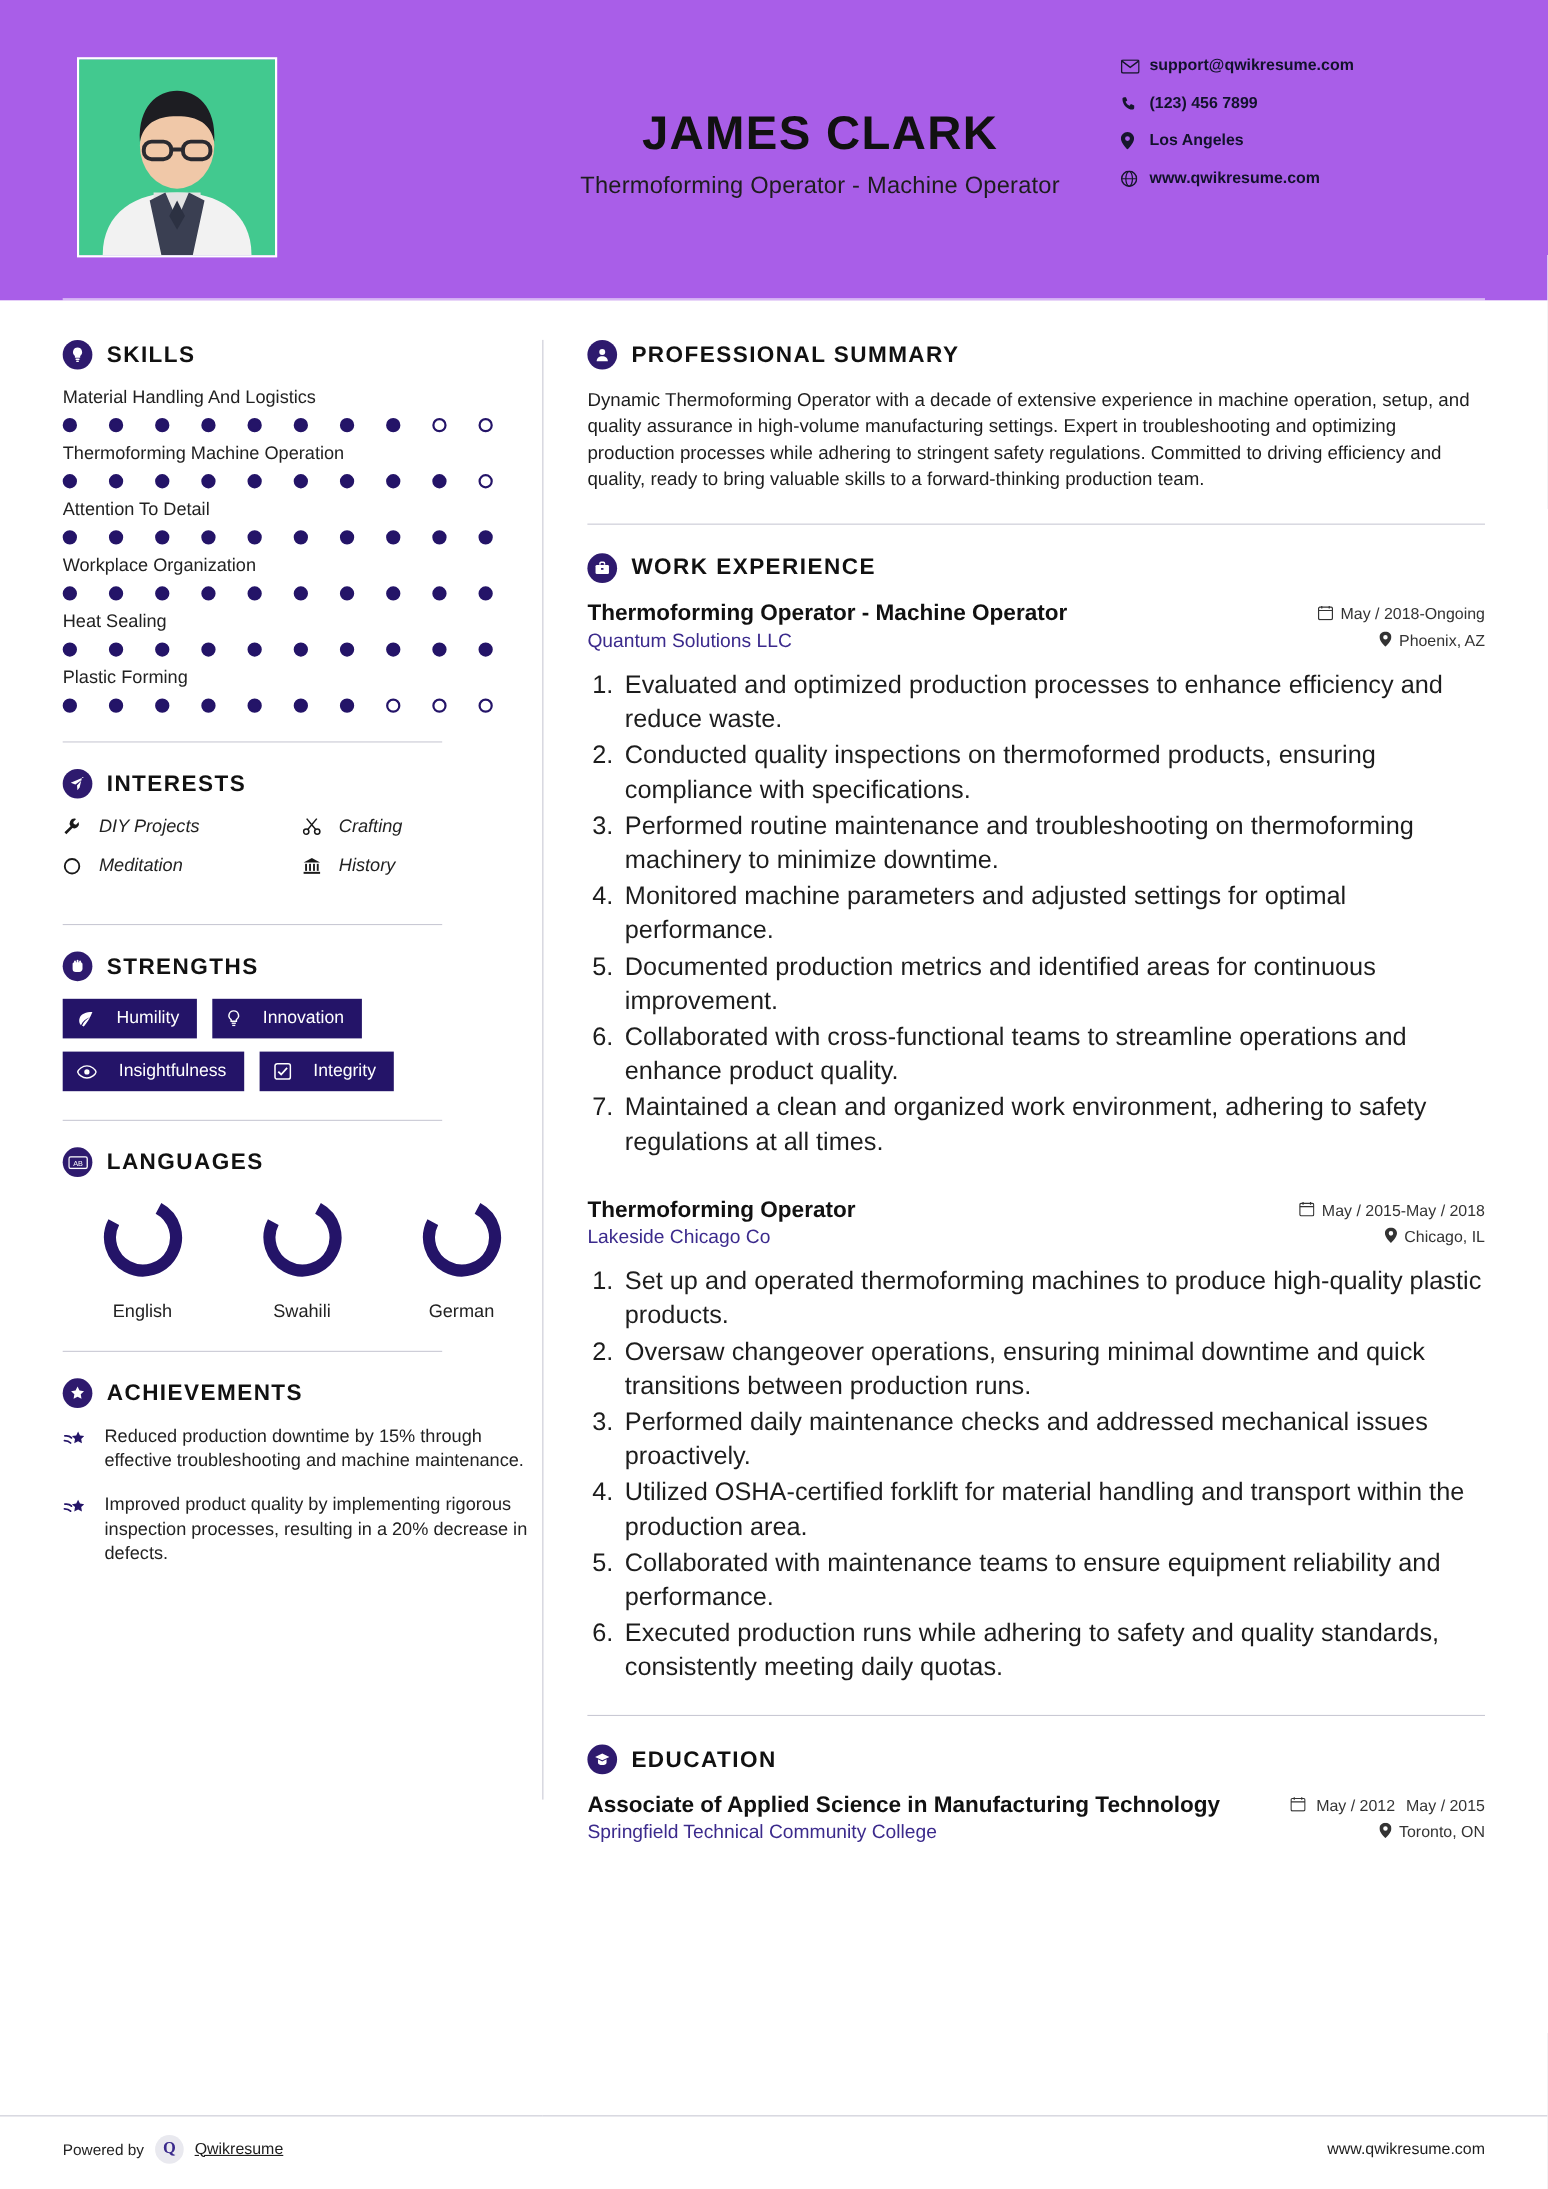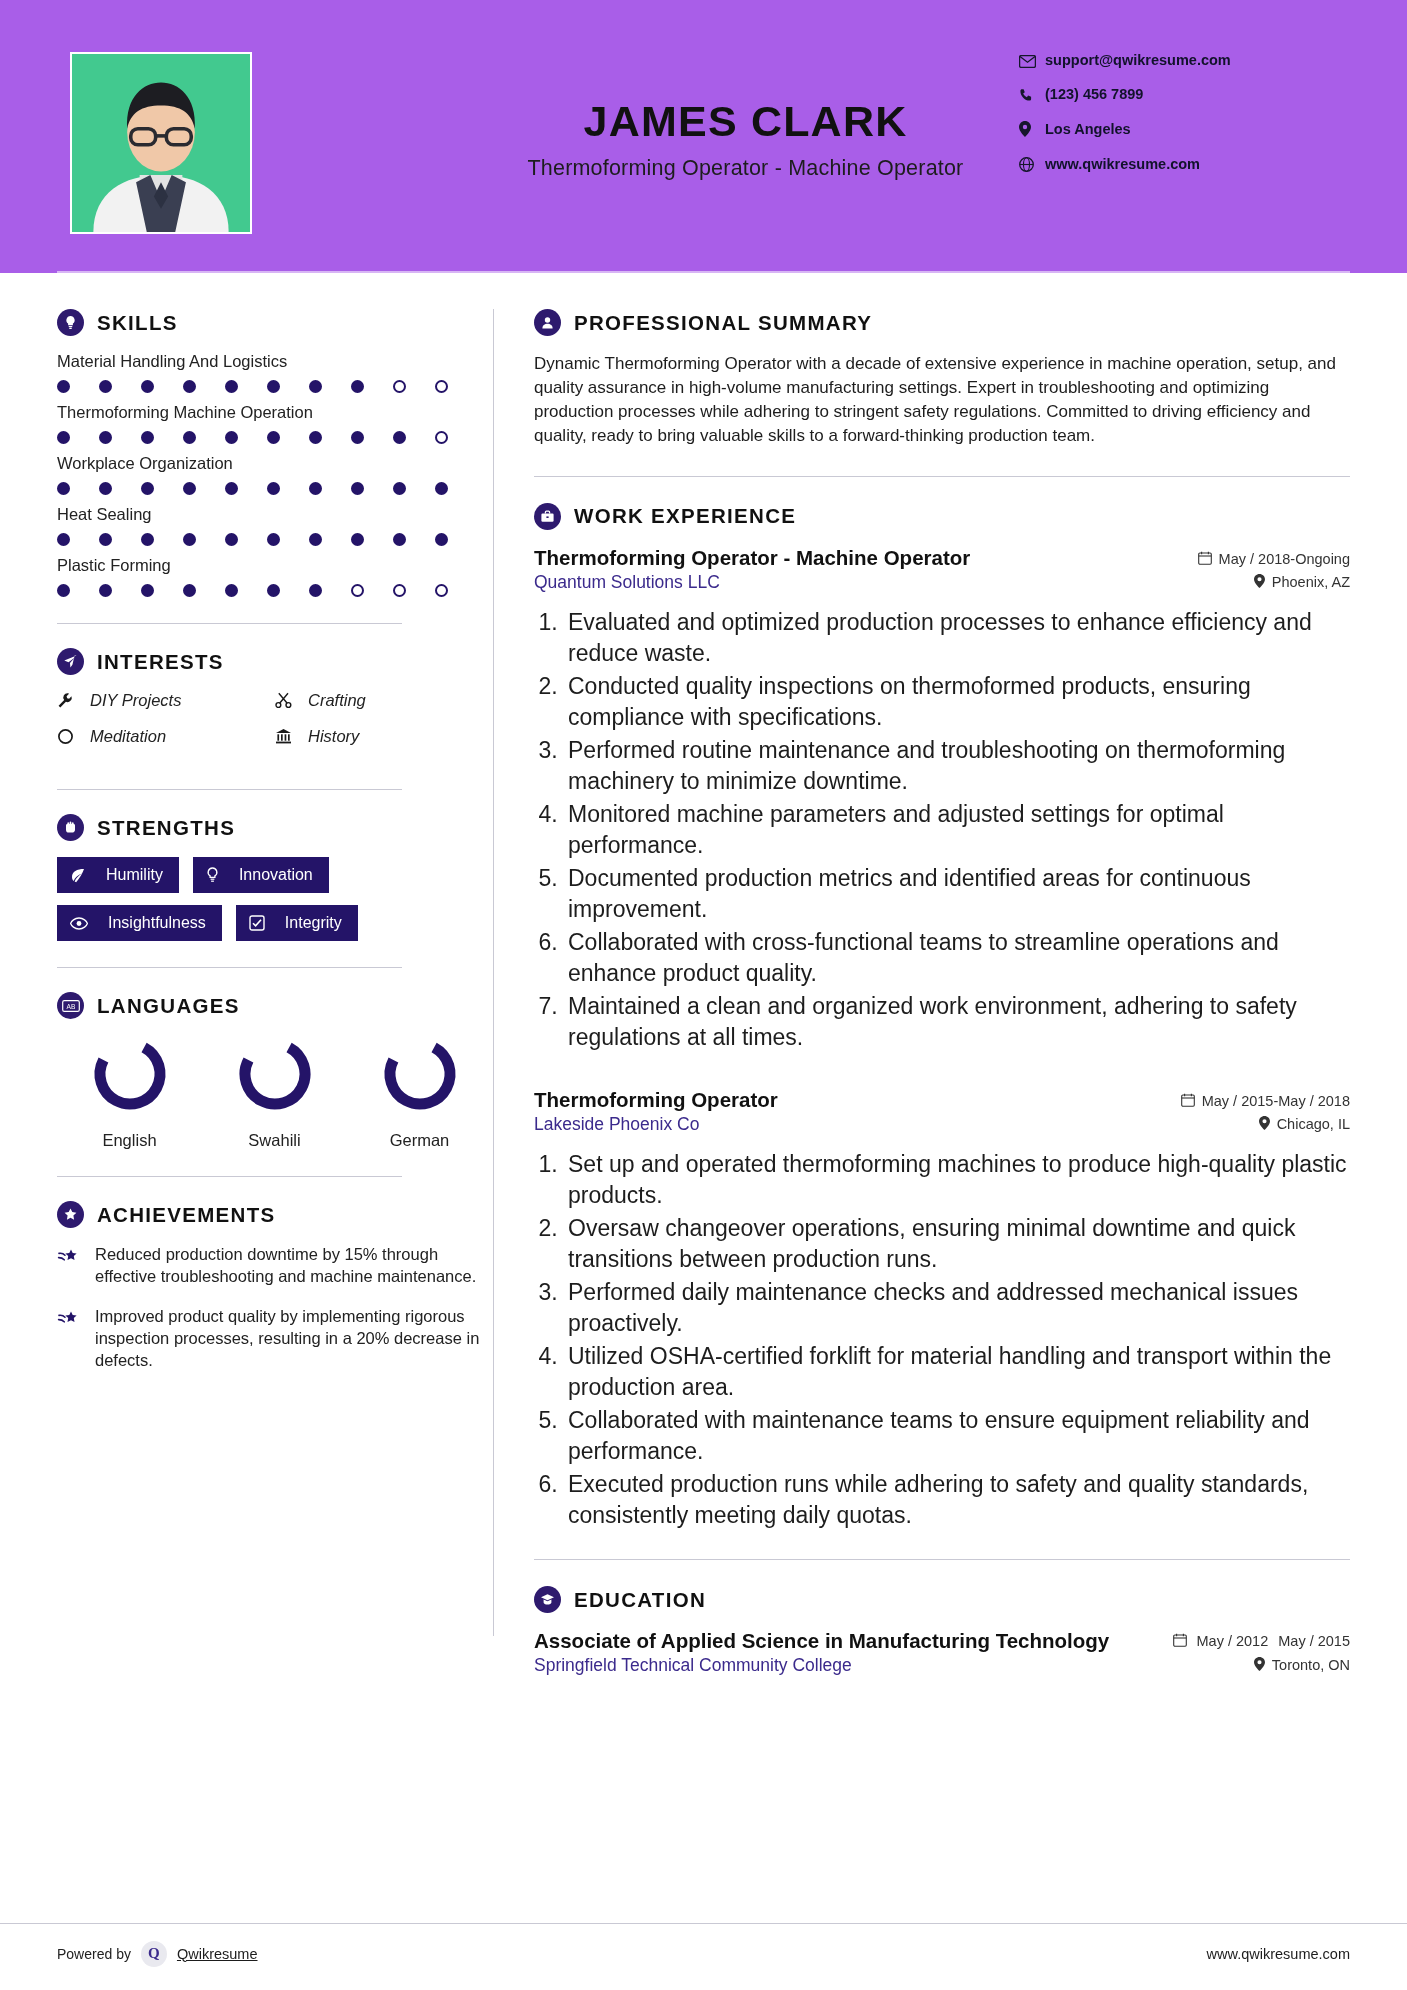--- a/index.html
+++ b/index.html
@@ -435,20 +435,35 @@
               <span class="dot"></span>
               <span class="dot"></span>
               <span class="dot"></span>
               <span class="dot"></span>
               <span class="dot"></span>
               <span class="dot"></span>
               <span class="dot off"></span>
           </div>
         </div>
         <div class="skill">
+          <div class="skill-name">Attention To Detail</div>
+          <div class="dots">
+            <span class="dot"></span>
+              <span class="dot"></span>
+              <span class="dot"></span>
+              <span class="dot"></span>
+              <span class="dot"></span>
+              <span class="dot"></span>
+              <span class="dot"></span>
+              <span class="dot"></span>
+              <span class="dot"></span>
+              <span class="dot"></span>
+          </div>
+        </div>
+        <div class="skill">
           <div class="skill-name">Workplace Organization</div>
           <div class="dots">
             <span class="dot"></span>
               <span class="dot"></span>
               <span class="dot"></span>
               <span class="dot"></span>
               <span class="dot"></span>
               <span class="dot"></span>
               <span class="dot"></span>
               <span class="dot"></span>
@@ -730,21 +745,21 @@
               <svg width="14" height="14" viewBox="0 0 14 14">
                   <rect x="0.7" y="2" width="12.6" height="11.3" rx="1.2" fill="none" stroke="#333" stroke-width="1.1"></rect>
                   <path d="M0.7 5h12.6" stroke="#333" stroke-width="1.1"></path>
                   <path d="M3.6 0.8v2.4M10.4 0.8v2.4" stroke="#333" stroke-width="1.1"></path>
                 </svg>
             </span>
             <span>May / 2015-May / 2018</span>
           </div>
         </div>
         <div class="job-sub">
-          <div class="job-company">Lakeside Phoenix Co</div>
+          <div class="job-company">Lakeside Chicago Co</div>
           <div class="job-meta">
             <span>
               <svg width="11" height="14" viewBox="0 0 11 14">
                   <path d="M5.5 0C2.5 0 0 2.3 0 5.2 0 9 5.5 14 5.5 14S11 9 11 5.2C11 2.3 8.5 0 5.5 0zm0 7.3a2 2 0 1 1 0-4.1 2 2 0 0 1 0 4.1z" fill="#333"></path>
                 </svg>
             </span>
             <span>Chicago, IL</span>
           </div>
         </div>
         <ol class="bullets">

